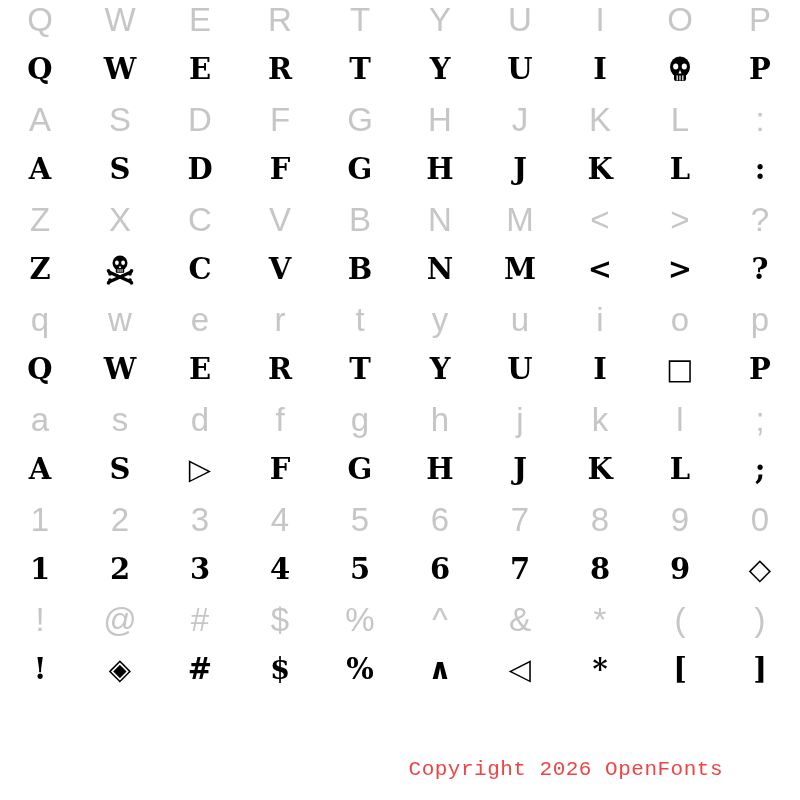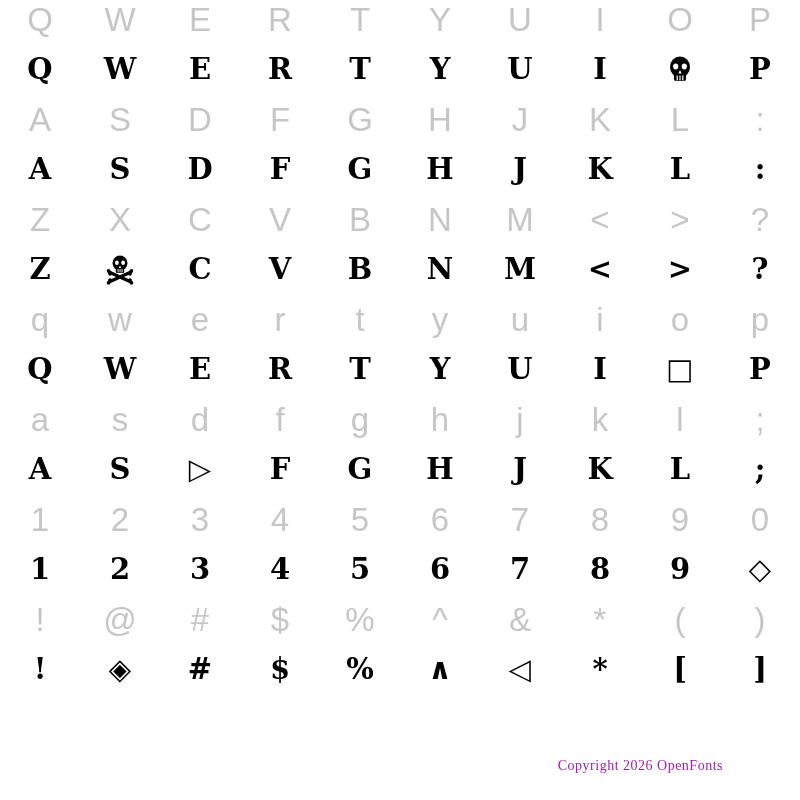--- a/index.html
+++ b/index.html
@@ -27,24 +27,24 @@
     font-size:29px;
     font-weight:700;
     color:#000000;
     letter-spacing:0;
   }
   .glyph-cell svg{vertical-align:middle;}
   .footer-copyright{
     position:absolute;
     top:758px;
     right:77px;
-    font-family:Liberation Serif, serif;
-    font-size:14px;
+    font-family:Liberation Mono, monospace;
+    font-size:21px;
     letter-spacing:0.5px;
-    color:#a21caf;
+    color:#ef4444;
   }
 </style>
 </head>
 <body>
 
 <div class="sheet">
 
   <div class="char-grid">
       <div class="pair">
         <div class="line label-line">

